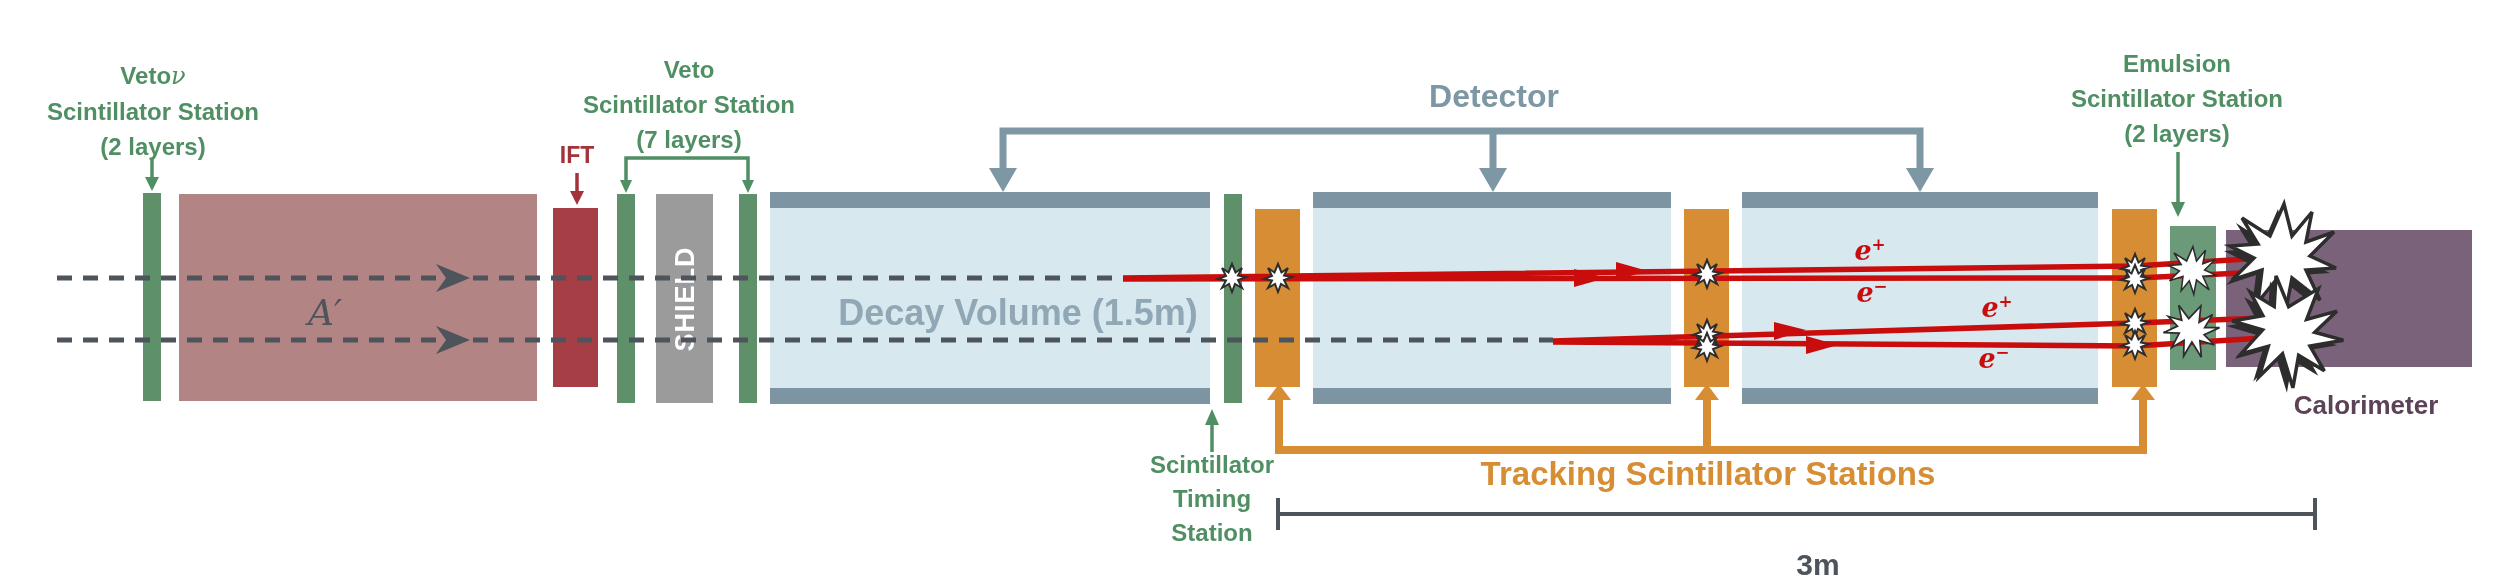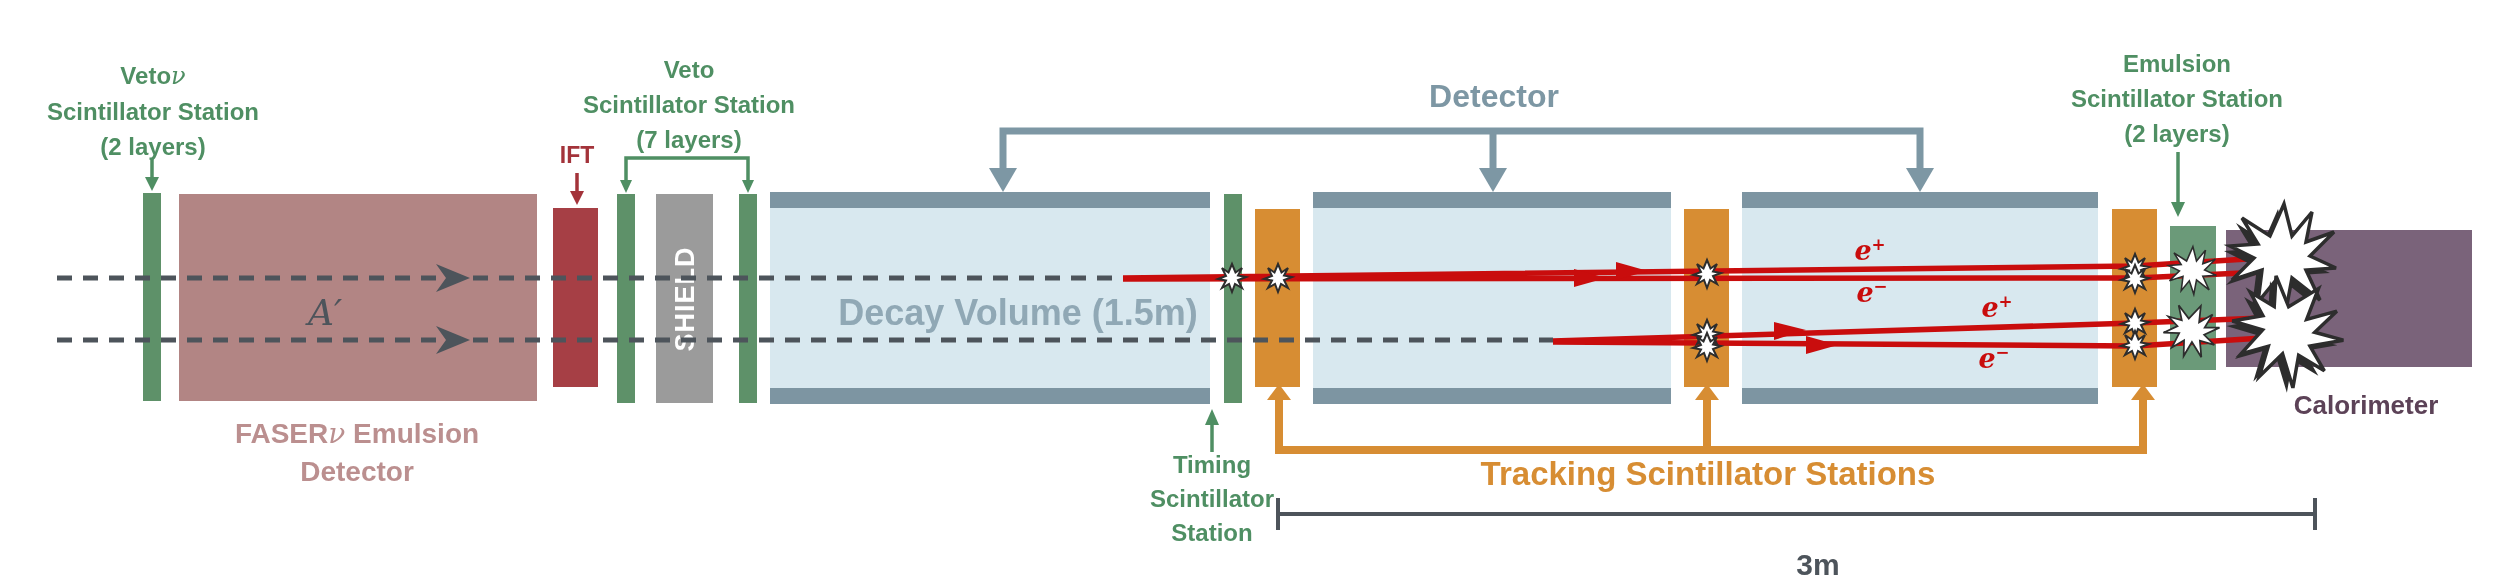--- a/index.html
+++ b/index.html
@@ -70,40 +70,36 @@
   <div class="box" style="left:2170px;top:226px;width:46px;height:144px;background:var(--preshower_bar);"></div>
 
   <div class="box" style="left:2226px;top:230px;width:246px;height:137px;background:var(--purple);"></div>
 
   <div class="lbl green-t" style="left:13px;top:58px;width:280px;">
     <div><span>Veto</span><span class="nu">ν</span></div>
     <div>Scintillator Station</div>
     <div>(2 layers)</div>
   </div>
 
-  <div class="lbl" style="left:217px;top:415px;width:280px;font-size:28px;line-height:38px;color:var(--pink_text);">
-    <div><span>FASER</span><span class="nu">ν</span><span> Emulsion</span></div>
-    <div>Detector</div>
-  </div>
 
   <div class="lbl serif-i" style="left:295px;top:292px;width:60px;font-size:36px;font-weight:normal;color:var(--slate);">A′</div>
 
   <div class="lbl" style="left:537px;top:142px;width:80px;font-size:23px;color:var(--red_text);">IFT</div>
 
   <div class="lbl green-t" style="left:549px;top:52px;width:280px;">
     <div>Veto</div>
     <div>Scintillator Station</div>
     <div>(7 layers)</div>
   </div>
 
   <div class="lbl" style="left:1374px;top:78px;width:240px;font-size:32px;color:var(--magnet_text);">Detector</div>
 
   <div class="lbl green-t" style="left:1092px;top:448px;width:240px;line-height:34px;">
+    <div>Scintillator</div>
     <div>Timing</div>
-    <div>Scintillator</div>
     <div>Station</div>
   </div>
 
   <div class="lbl" style="left:1458px;top:455px;width:500px;font-size:33px;color:var(--orange);">Tracking Scintillator Stations</div>
 
   <div class="lbl green-t" style="left:2037px;top:46px;width:280px;">
     <div>Emulsion</div>
     <div>Scintillator Station</div>
     <div>(2 layers)</div>
   </div>

